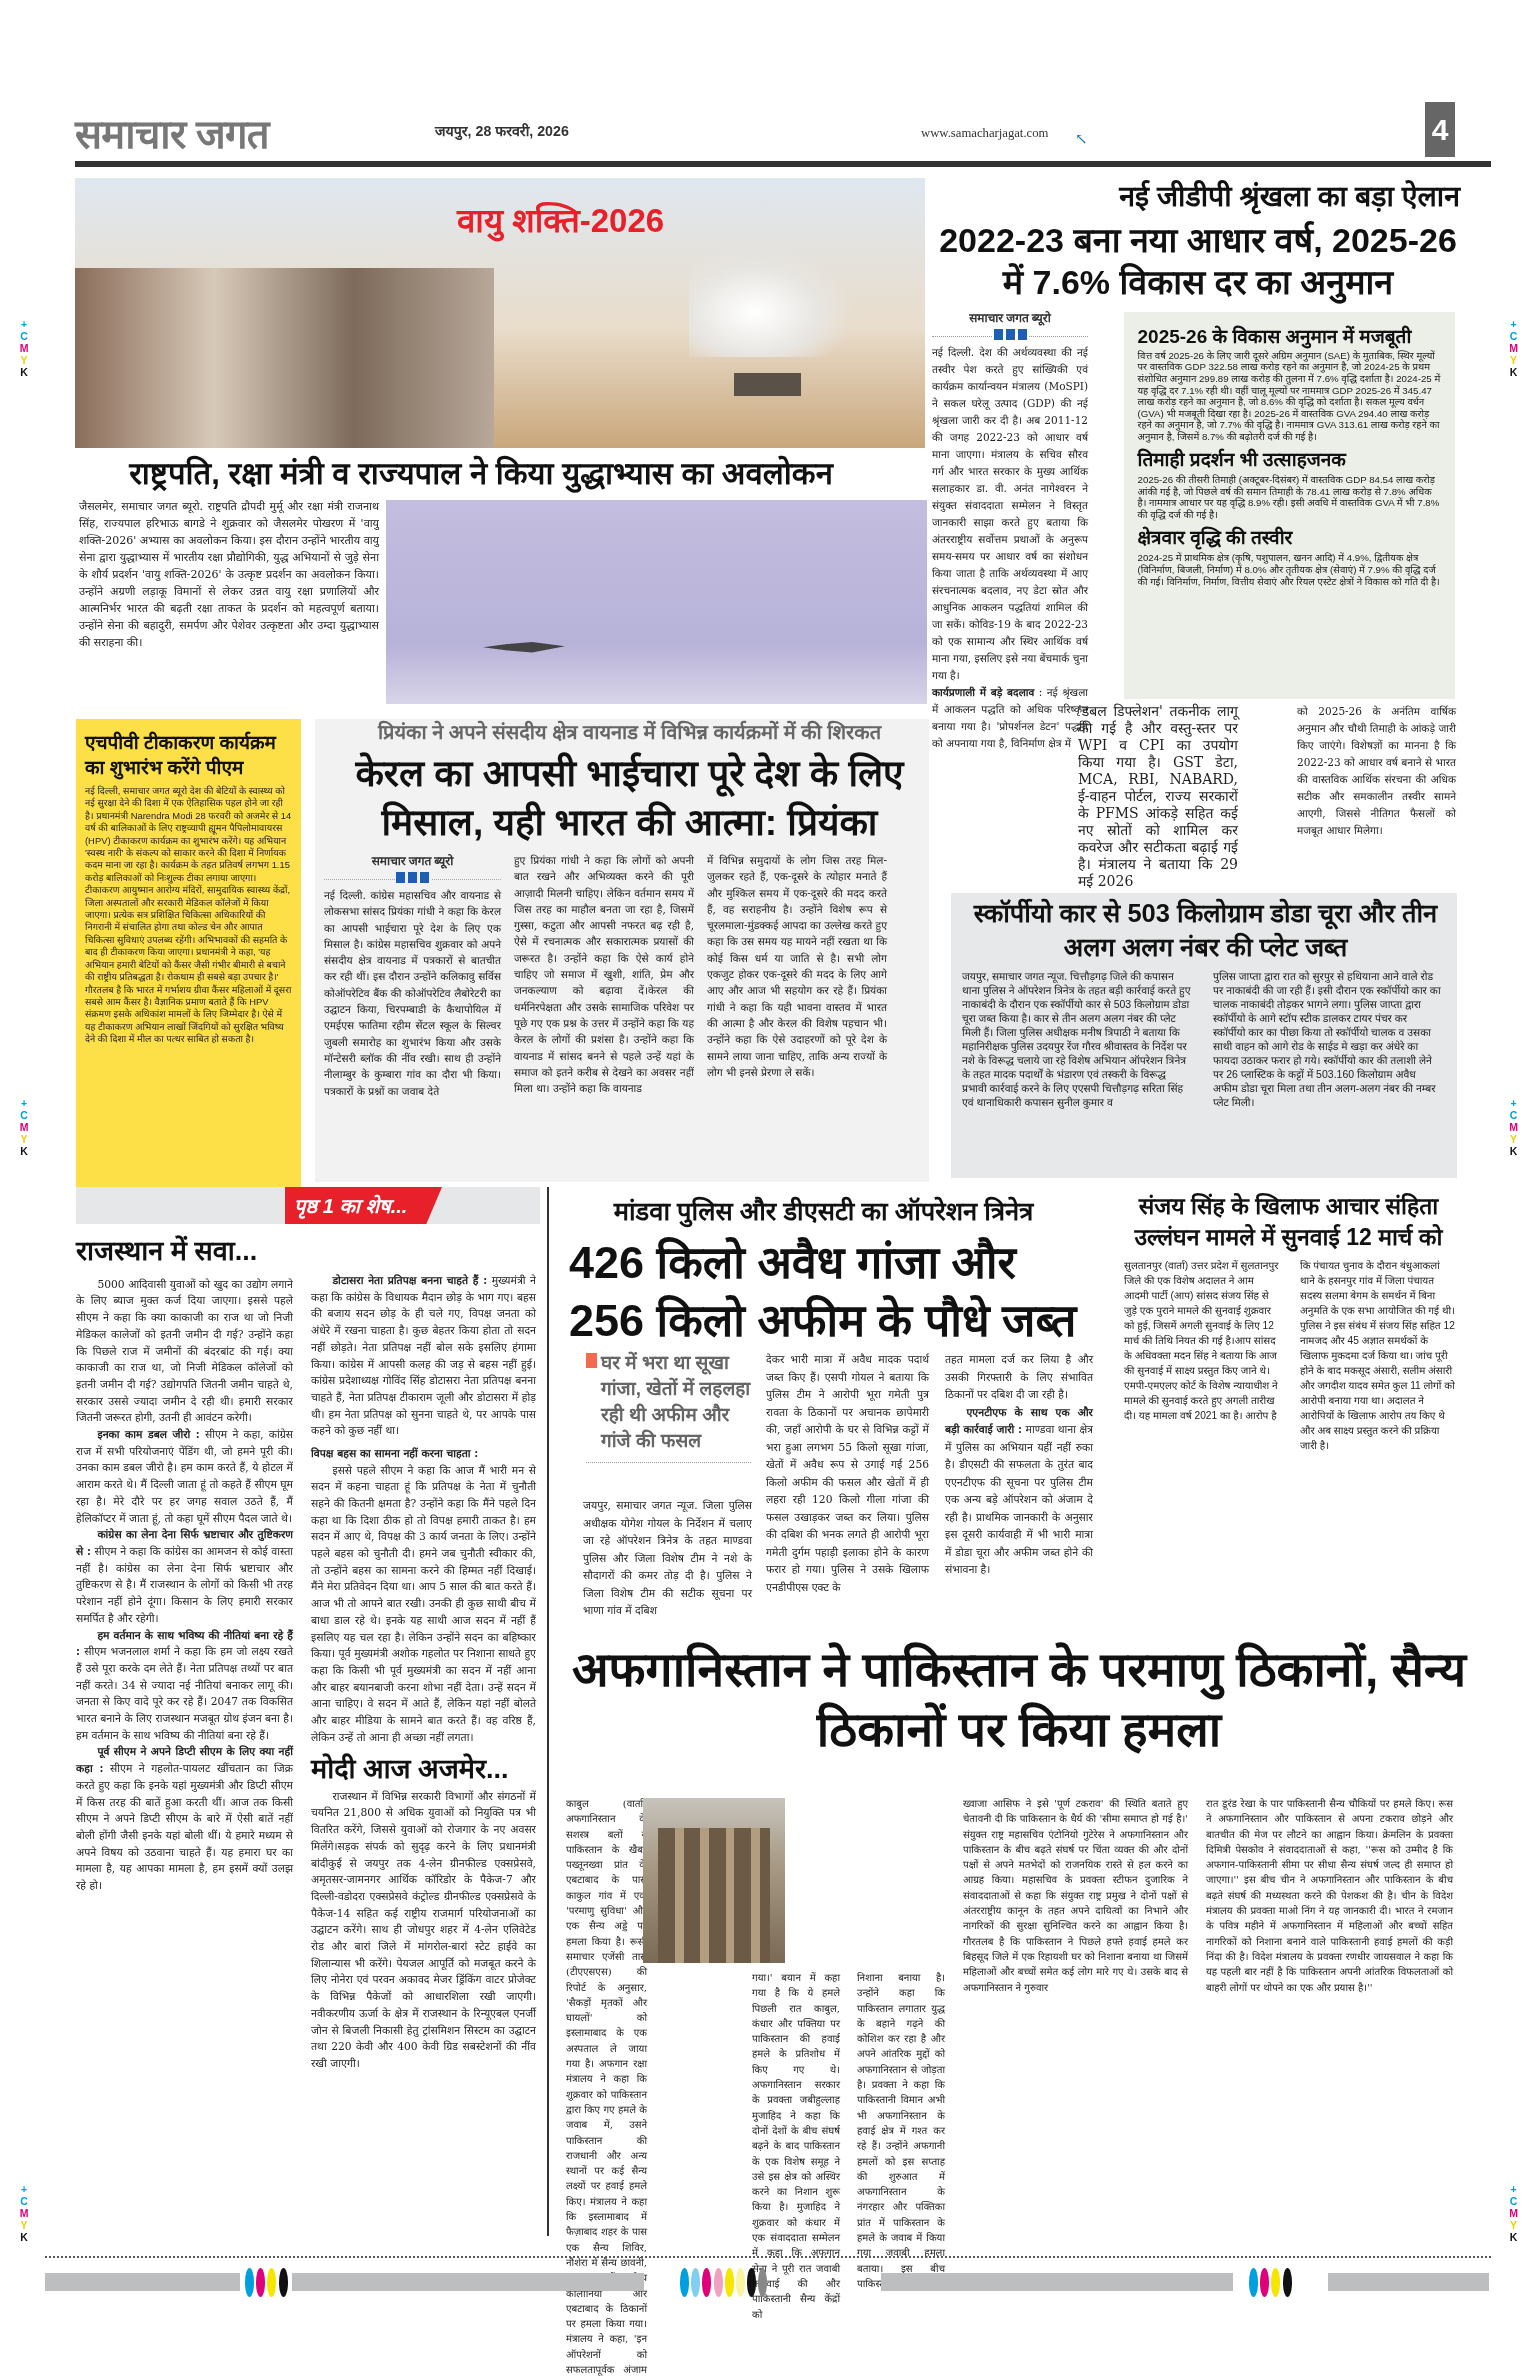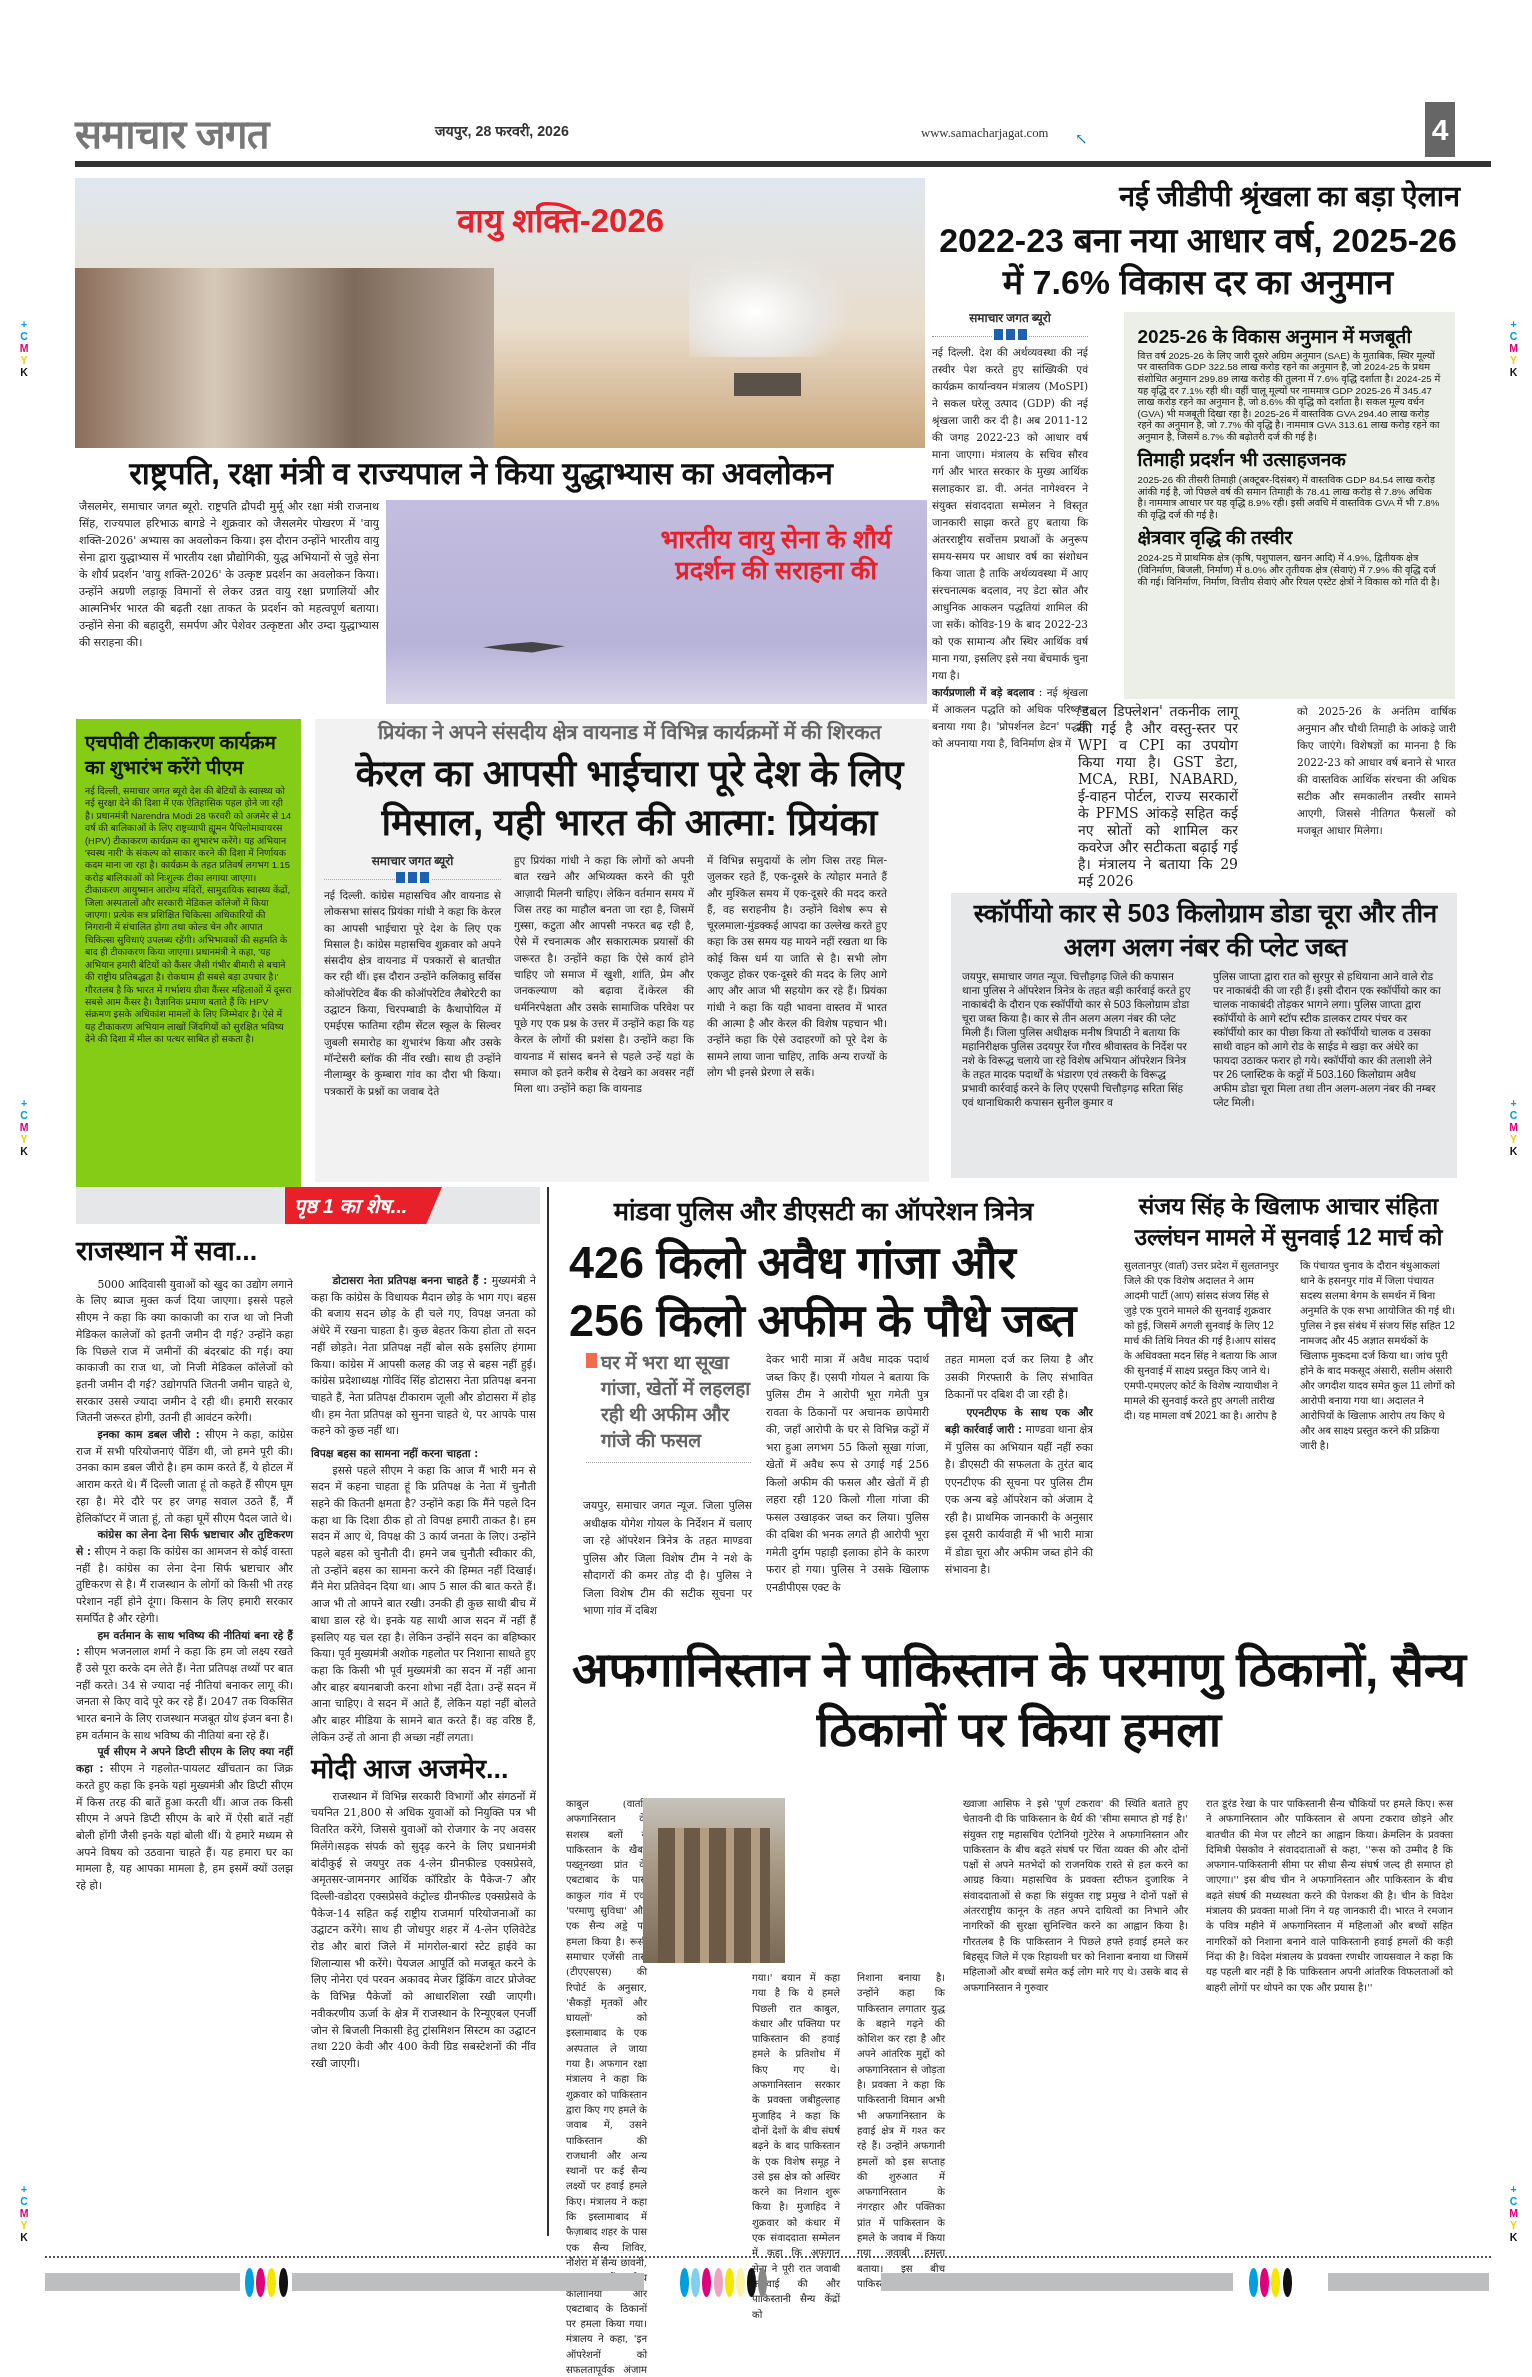--- a/index.html
+++ b/index.html
@@ -88,21 +88,20 @@
 
 <div class="photo" style="left:75px;top:178px;width:850px;height:270px;background:linear-gradient(180deg,#dfe7ef 0%,#e9ddcc 55%,#c9a77b 100%)">
   <div class="abs" style="left:382px;top:19px;font-family:'Liberation Sans',sans-serif;font-weight:bold;font-size:33px;color:#e8202a">वायु शक्ति-2026</div>
   <div class="abs" style="left:0;top:90px;width:419px;height:180px;background:linear-gradient(90deg,#8a6d5a,#d7c9b8,#7d6a5a,#b8a89a)"></div>
   <div class="abs" style="left:614px;top:67px;width:165px;height:112px;background:radial-gradient(ellipse at 40% 60%,#fff 0%,#e8e6e2 45%,transparent 70%)"></div>
   <div class="abs" style="left:659px;top:195px;width:67px;height:22.5px;background:#5a5248"></div>
 </div>
 <div class="hl abs" style="left:39px;top:457px;width:884px;font-size:31px;text-align:center">राष्ट्रपति, रक्षा मंत्री व राज्यपाल ने किया युद्धाभ्यास  का अवलोकन</div>
 <p class="body abs" style="left:79px;top:498px;width:300px;font-size:11px;line-height:17px">जैसलमेर, समाचार जगत ब्यूरो. राष्ट्रपति द्रौपदी मुर्मू और रक्षा मंत्री राजनाथ सिंह, राज्यपाल हरिभाऊ बागडे ने शुक्रवार को जैसलमेर पोखरण में 'वायु शक्ति-2026' अभ्यास का अवलोकन किया। इस दौरान उन्होंने भारतीय वायु सेना द्वारा युद्धाभ्यास में भारतीय रक्षा प्रौद्योगिकी, युद्ध अभियानों से जुड़े सेना के शौर्य प्रदर्शन 'वायु शक्ति-2026' के उत्कृष्ट प्रदर्शन का अवलोकन किया। उन्होंने अग्रणी लड़ाकू विमानों से लेकर उन्नत वायु रक्षा प्रणालियों और आत्मनिर्भर भारत की बढ़ती रक्षा ताकत के प्रदर्शन को महत्वपूर्ण बताया। उन्होंने सेना की बहादुरी, समर्पण और पेशेवर उत्कृष्टता और उम्दा युद्धाभ्यास की सराहना की।</p>
 <div class="photo" style="left:386px;top:500px;width:541px;height:204px;background:linear-gradient(180deg,#c3bedf 0%,#b7b2d8 70%,#d8d4e8 100%)">
-  <div class="abs" style="left:255px;top:24px;width:270px;text-align:center;font-family:'Liberation Sans',sans-serif;font-weight:bold;font-size:25.5px;line-height:31px;color:#e8202a">भारतीय वायु सेना के शौर्य प्रदर्शन  की सराहना की</div>
   <div class="abs" style="left:97px;top:142px;width:82px;height:10.5px;background:#444;clip-path:polygon(0 50%,30% 20%,60% 0,100% 40%,60% 100%,30% 80%)"></div>
 </div>
 
 <div class="hl abs" style="left:936px;top:181px;width:524px;font-size:28.5px;text-align:right">नई जीडीपी श्रृंखला का बड़ा ऐलान</div>
 <div class="hl abs" style="left:936px;top:219px;width:524px;font-size:34px;line-height:42px;text-align:center">2022-23 बना नया आधार वर्ष, 2025-26 में 7.6% विकास दर का अनुमान</div>
 <div class="col" style="left:932px;top:309px;width:156px">
   <div class="byline">समाचार जगत ब्यूरो</div>
   <div class="dots">
       <i>
         <b></b>
@@ -117,21 +116,21 @@
   <div class="hl" style="font-size:19px;margin:6px 0 3px">2025-26 के विकास अनुमान में मजबूती</div>
   <p class="sans" style="font-size:9.7px;line-height:11.6px;color:#222">वित्त वर्ष 2025-26 के लिए जारी दूसरे अग्रिम अनुमान (SAE) के मुताबिक, स्थिर मूल्यों पर वास्तविक GDP 322.58 लाख करोड़ रहने का अनुमान है, जो 2024-25 के प्रथम संशोधित अनुमान 299.89 लाख करोड़ की तुलना में 7.6% वृद्धि दर्शाता है। 2024-25 में यह वृद्धि दर 7.1% रही थी। वहीं चालू मूल्यों पर नाममात्र GDP 2025-26 में 345.47 लाख करोड़ रहने का अनुमान है, जो 8.6% की वृद्धि को दर्शाता है। सकल मूल्य वर्धन (GVA) भी मजबूती दिखा रहा है। 2025-26 में वास्तविक GVA 294.40 लाख करोड़ रहने का अनुमान है, जो 7.7% की वृद्धि है। नाममात्र GVA 313.61 लाख करोड़ रहने का अनुमान है, जिसमें 8.7% की बढ़ोतरी दर्ज की गई है।</p>
   <div class="hl" style="font-size:19px;margin:6px 0 4.5px">तिमाही प्रदर्शन भी उत्साहजनक</div>
   <p class="sans" style="font-size:9.7px;line-height:11.6px;color:#222">2025-26 की तीसरी तिमाही (अक्टूबर-दिसंबर) में वास्तविक GDP 84.54 लाख करोड़ आंकी गई है, जो पिछले वर्ष की समान तिमाही के 78.41 लाख करोड़ से 7.8% अधिक है। नाममात्र आधार पर यह वृद्धि 8.9% रही। इसी अवधि में वास्तविक GVA में भी 7.8% की वृद्धि दर्ज की गई है।</p>
   <div class="hl" style="font-size:19px;margin:6px 0 4.5px">क्षेत्रवार वृद्धि की तस्वीर</div>
   <p class="sans" style="font-size:9.7px;line-height:11.6px;color:#222">2024-25 में प्राथमिक क्षेत्र (कृषि, पशुपालन, खनन आदि) में 4.9%, द्वितीयक क्षेत्र (विनिर्माण, बिजली, निर्माण) में 8.0% और तृतीयक क्षेत्र (सेवाएं) में 7.9% की वृद्धि दर्ज की गई। विनिर्माण, निर्माण, वित्तीय सेवाएं और रियल एस्टेट क्षेत्रों ने विकास को गति दी है।</p>
 </div>
 <p class="body abs" style="left:1078px;top:703px;width:160px;font-size:14px;line-height:17px">'डबल डिफ्लेशन' तकनीक लागू की गई है और वस्तु-स्तर पर WPI व CPI का उपयोग किया गया है। GST डेटा, MCA, RBI, NABARD, ई-वाहन पोर्टल, राज्य सरकारों के PFMS आंकड़े सहित कई नए स्रोतों को शामिल कर कवरेज और सटीकता बढ़ाई गई है। मंत्रालय ने बताया कि 29 मई 2026</p>
 <p class="body abs" style="left:1297px;top:703px;width:159px;font-size:10.5px;line-height:17px">को 2025-26 के अनंतिम वार्षिक अनुमान और चौथी तिमाही के आंकड़े जारी किए जाएंगे। विशेषज्ञों का मानना है कि 2022-23 को आधार वर्ष बनाने से भारत की वास्तविक आर्थिक संरचना की अधिक सटीक और समकालीन तस्वीर सामने आएगी, जिससे नीतिगत फैसलों को मजबूत आधार मिलेगा।</p>
 
-<div class="abs" style="left:76px;top:719px;width:225px;height:479px;background:#84cc16;padding:10.5px 9px">
+<div class="abs" style="left:76px;top:719px;width:225px;height:479px;background:#fde047;padding:10.5px 9px">
   <div class="hl" style="font-size:19px;line-height:25.5px">एचपीवी टीकाकरण कार्यक्रम का शुभारंभ करेंगे पीएम</div>
   <p class="sans" style="font-size:9.4px;line-height:12.4px;margin-top:4.5px;color:#222">नई दिल्ली, समाचार जगत ब्यूरो देश की बेटियों के स्वास्थ्य को नई सुरक्षा देने की दिशा में एक ऐतिहासिक पहल होने जा रही है। प्रधानमंत्री Narendra Modi 28 फरवरी को अजमेर से 14 वर्ष की बालिकाओं के लिए राष्ट्रव्यापी ह्यूमन पैपिलोमावायरस (HPV) टीकाकरण कार्यक्रम का शुभारंभ करेंगे। यह अभियान 'स्वस्थ नारी' के संकल्प को साकार करने की दिशा में निर्णायक कदम माना जा रहा है। कार्यक्रम के तहत प्रतिवर्ष लगभग 1.15 करोड़ बालिकाओं को निःशुल्क टीका लगाया जाएगा। टीकाकरण आयुष्मान आरोग्य मंदिरों, सामुदायिक स्वास्थ्य केंद्रों, जिला अस्पतालों और सरकारी मेडिकल कॉलेजों में किया जाएगा। प्रत्येक सत्र प्रशिक्षित चिकित्सा अधिकारियों की निगरानी में संचालित होगा तथा कोल्ड चेन और आपात चिकित्सा सुविधाएं उपलब्ध रहेंगी। अभिभावकों की सहमति के बाद ही टीकाकरण किया जाएगा। प्रधानमंत्री ने कहा, 'यह अभियान हमारी बेटियों को कैंसर जैसी गंभीर बीमारी से बचाने की राष्ट्रीय प्रतिबद्धता है। रोकथाम ही सबसे बड़ा उपचार है।' गौरतलब है कि भारत में गर्भाशय ग्रीवा कैंसर महिलाओं में दूसरा सबसे आम कैंसर है। वैज्ञानिक प्रमाण बताते हैं कि HPV संक्रमण इसके अधिकांश मामलों के लिए जिम्मेदार है। ऐसे में यह टीकाकरण अभियान लाखों जिंदगियों को सुरक्षित भविष्य देने की दिशा में मील का पत्थर साबित हो सकता है।</p>
 </div>
 
 <div class="abs" style="left:315px;top:719px;width:614px;height:463px;background:#f2f2f2"></div>
 <div class="hl abs" style="left:330px;top:721px;width:599px;font-size:20px;color:#666;text-align:center">प्रियंका ने अपने संसदीय क्षेत्र वायनाड में विभिन्न कार्यक्रमों में की शिरकत</div>
 <div class="hl abs" style="left:330px;top:749px;width:599px;font-size:37px;line-height:49px;text-align:center">केरल का आपसी भाईचारा पूरे देश के लिए मिसाल, यही भारत की आत्मा: प्रियंका</div>
 <div class="col" style="left:324px;top:852px;width:177px">
   <div class="byline">समाचार जगत ब्यूरो</div>
   <div class="dots" style="border-bottom-color:#aaa">

